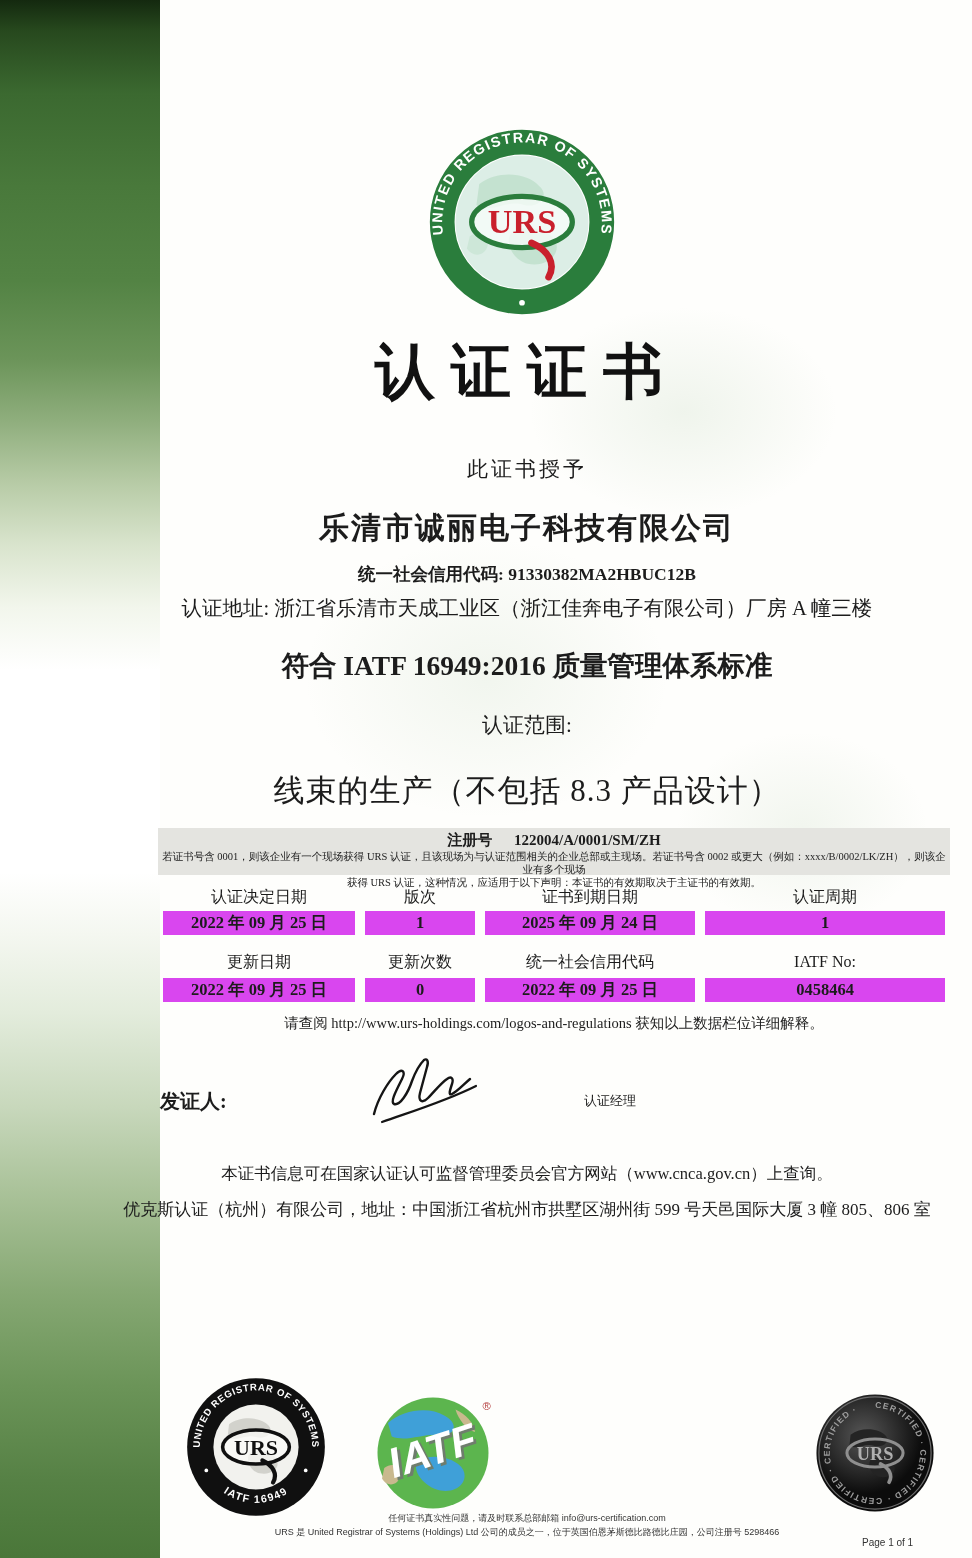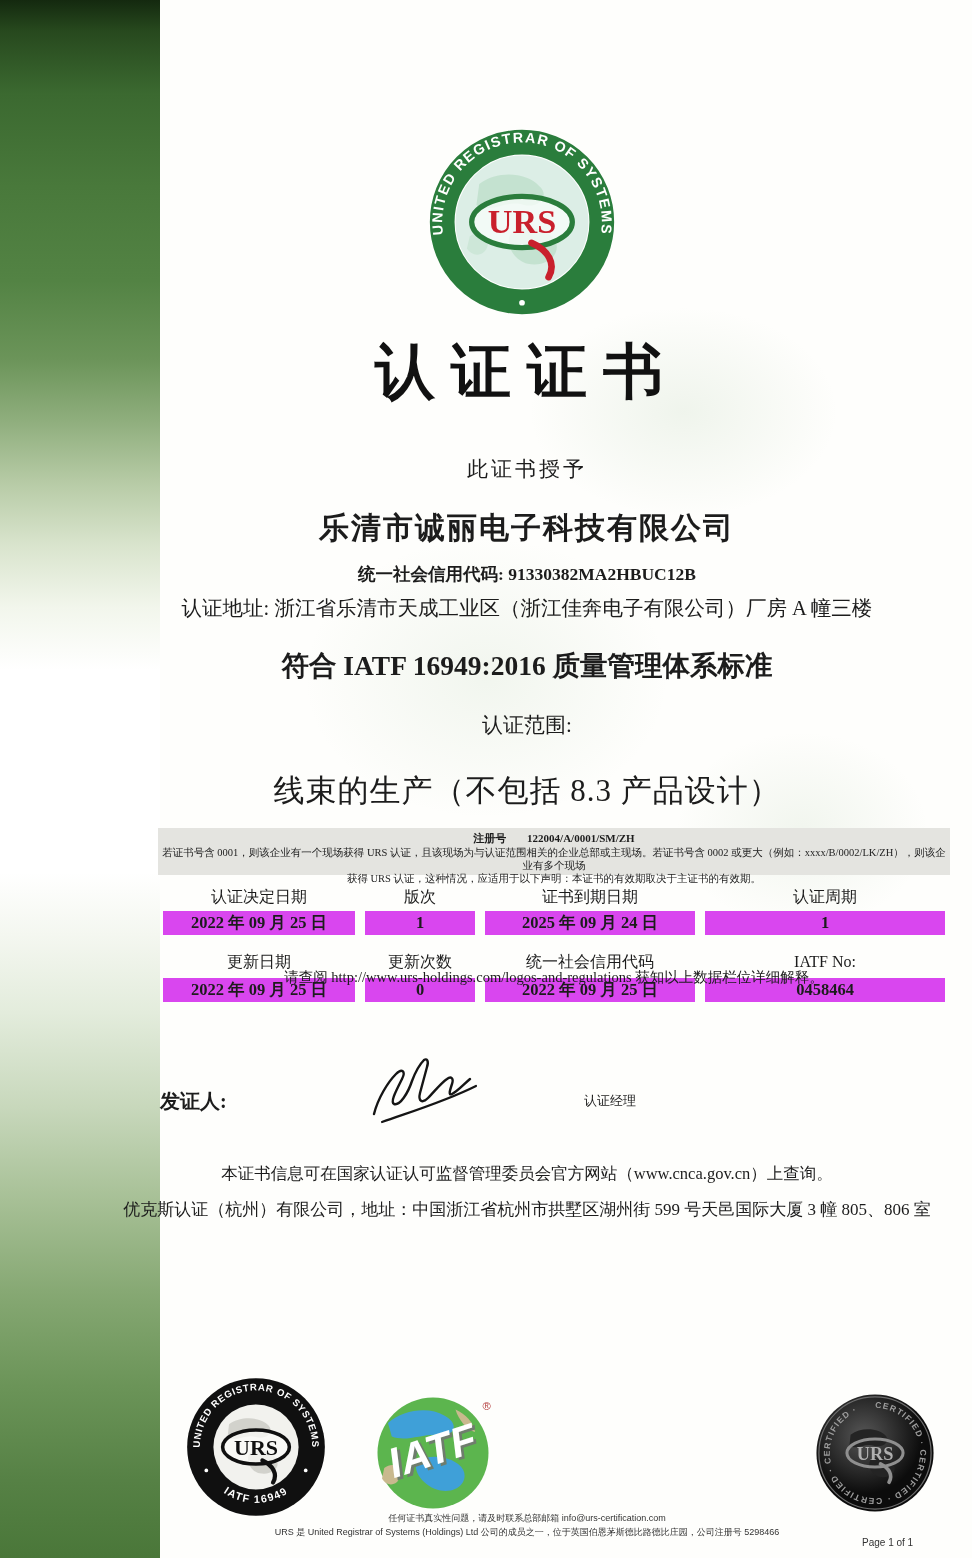--- a/index.html
+++ b/index.html
@@ -31,21 +31,21 @@
   .company{font-size:30px;font-weight:bold;letter-spacing:2px;}
   .credit{font-size:17.5px;font-weight:bold;}
   .address{font-size:20.5px;}
   .standard{font-size:27.5px;font-weight:bold;}
   .scopelabel{font-size:21px;}
   .scope{font-size:31px;letter-spacing:1px;}
   .regband{
     position:absolute;left:158px;top:828px;width:792px;height:47px;
     background:#e4e4e0;text-align:center;
   }
-  .regline{font-size:11px;font-weight:bold;padding-top:3px;}
+  .regline{font-size:15px;font-weight:bold;padding-top:3px;}
   .regline .reglabel{margin-right:18px;}
   .regnote{font-size:10.5px;line-height:13px;color:#222;}
   .trow{
     position:absolute;left:158px;width:792px;height:24px;
     display:grid;grid-template-columns:202px 120px 220px 250px;
     align-items:center;text-align:center;
   }
   .thead{font-size:16px;}
   .tval{font-size:16.5px;font-weight:bold;}
   .tval > div{background:#d946ef;height:24px;line-height:24px;margin:0 5px;}
@@ -128,21 +128,21 @@
     <div>更新次数</div>
     <div>统一社会信用代码</div>
     <div>IATF No:</div>
   </div>
   <div class="trow tval" style="top:978px;">
     <div>2022 年 09 月 25 日</div>
     <div>0</div>
     <div>2022 年 09 月 25 日</div>
     <div>0458464</div>
   </div>
-  <div class="abs tfoot" style="left:158px;top:968px;width:792px;text-align:center;">请查阅 http://www.urs-holdings.com/logos-and-regulations 获知以上数据栏位详细解释。</div>
+  <div class="abs tfoot" style="left:158px;top:1014px;width:792px;text-align:center;">请查阅 http://www.urs-holdings.com/logos-and-regulations 获知以上数据栏位详细解释。</div>
 
   <div class="abs sign-label" style="left:160px;top:1088px;">发证人:</div>
   <div class="abs" style="left:352px;top:1048px;width:150px;height:90px;">
     <svg viewBox="0 0 150 90" width="150" height="90">
       <path d="M22,66 C26,50 36,34 44,26 C50,20 54,23 50,31 C44,43 38,54 42,56 C48,58 56,45 60,33 C63,25 68,16 72,12 C75,10 77,13 75,19 L68,45 C66,53 70,56 76,50 C82,44 89,35 95,31 C99,28 102,30 100,36 C98,42 96,48 100,46 C106,43 112,36 118,31" fill="none" stroke="#151515" stroke-width="2.4" stroke-linecap="round"></path>
       <path d="M30,74 C58,64 92,54 124,38" fill="none" stroke="#151515" stroke-width="2.2" stroke-linecap="round"></path>
     </svg>
   </div>
   <div class="abs sign-title" style="left:584px;top:1092px;">认证经理</div>
 

